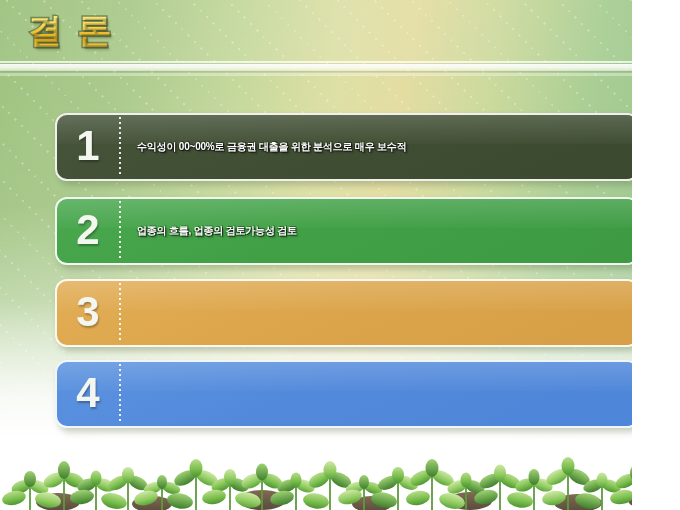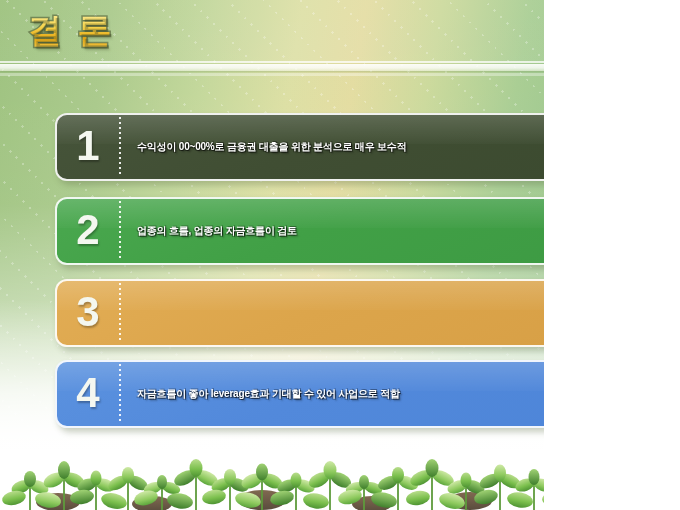--- a/index.html
+++ b/index.html
@@ -9,21 +9,21 @@
   }
   body {
     width: 680px;
     height: 510px;
     overflow: hidden;
     font-family: "Liberation Sans", "DejaVu Sans", sans-serif;
   }
 
   .slide {
     position: relative;
-    width: 544px;
+    width: 632px;
     height: 510px;
     overflow: hidden;
     background: #e8f0d8;
   }
 
   
   .bg-base {
     position: absolute;
     inset: 0;
     background:
@@ -256,32 +256,31 @@
 
     <div class="row row-1">
       <div class="row-num">1</div>
       <div class="row-divider"></div>
       <div class="row-text">수익성이 00~00%로 금융권 대출을 위한 분석으로 매우 보수적</div>
     </div>
 
     <div class="row row-2">
       <div class="row-num">2</div>
       <div class="row-divider"></div>
-      <div class="row-text">업종의 흐름, 업종의 자금흐름이 검토</div>
+      <div class="row-text">업종의 흐름, 업종의 검토가능성 검토</div>
     </div>
 
     <div class="row row-3">
       <div class="row-num">3</div>
       <div class="row-divider"></div>
     </div>
 
     <div class="row row-4">
       <div class="row-num">4</div>
       <div class="row-divider"></div>
-      <div class="row-text">자금흐름이 좋아 leverage효과 기대할 수 있어 사업으로 적합</div>
     </div>
 
   </div>
 
   <div class="foliage">
     <svg width="680" height="60" viewBox="0 0 680 60" xmlns="http://www.w3.org/2000/svg">
       <defs>
         <linearGradient id="lf1" x1="0" y1="0" x2="0" y2="1">
           <stop offset="0%" stop-color="#b9dd8c"></stop>
           <stop offset="55%" stop-color="#7cc04e"></stop>

